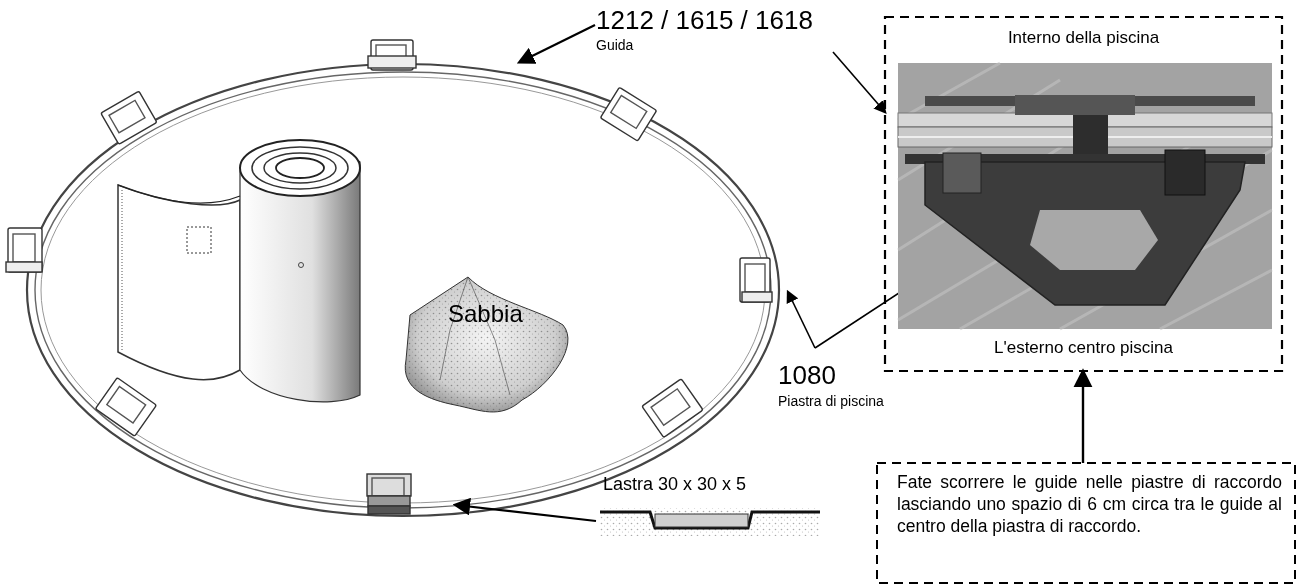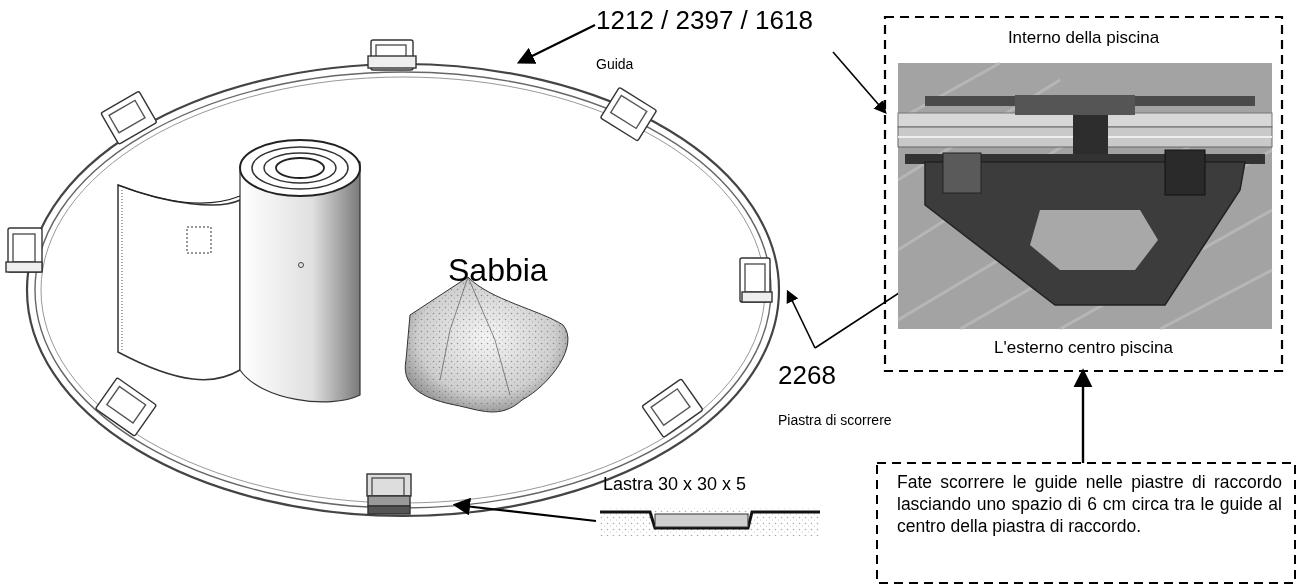--- a/index.html
+++ b/index.html
@@ -1,23 +1,23 @@
 <!DOCTYPE html>
 <html><head>
 <meta charset="utf-8">
 <style>
   html, body { margin:0; padding:0; background:#ffffff; }
   body { width:1301px; height:587px; position:relative; overflow:hidden;
          font-family:"Liberation Sans", sans-serif; color:#000; }
   .abs { position:absolute; }
   svg.layer { position:absolute; left:0; top:0; }
   .lbl-big { font-size:26px; line-height:26px; white-space:nowrap; }
-  .lbl-small { font-size:14px; line-height:16px; white-space:nowrap;margin-top:19px; }
+  .lbl-small { font-size:14px; line-height:16px; white-space:nowrap; }
   .lbl-mid { font-size:18px; line-height:20px; white-space:nowrap; }
-  .lbl-sabbia { font-size:32px; line-height:26px; white-space:nowrap; }
+  .lbl-sabbia { font-size:24px; line-height:26px; white-space:nowrap;margin-top:44px; }
   .photo-caption { font-size:17px; line-height:20px; text-align:center; white-space:nowrap; }
   .instr { font-size:17.5px; line-height:22px; text-align:justify; text-align-last:left; }
 </style>
 </head>
 <body>
 
 <svg class="layer" width="1301" height="587" viewBox="0 0 1301 587">
   <defs>
     <radialGradient id="sandGrad" cx="50%" cy="45%" r="60%">
       <stop offset="0%" stop-color="#f4f4f4"></stop>
@@ -157,26 +157,26 @@
 
     <rect x="905" y="154" width="360" height="10" fill="#333"></rect>
 
     <path d="M925,162 L1245,162 L1240,190 L1165,305 L1055,305 L925,205 Z" fill="#3c3c3c" stroke="#222" stroke-width="1.5"></path>
     <path d="M1040,210 L1140,210 L1158,240 L1135,270 L1060,270 L1030,245 Z" fill="#a8a8a8"></path>
     <rect x="943" y="153" width="38" height="40" fill="#5a5a5a" stroke="#222"></rect>
     <rect x="1165" y="150" width="40" height="45" fill="#2a2a2a" stroke="#111"></rect>
   </g>
 </svg>
 
-<div class="abs lbl-big" style="left:596px; top:7px;">1212 / 2397 / 1618</div>
+<div class="abs lbl-big" style="left:596px; top:7px;">1212 / 1615 / 1618</div>
 <div class="abs lbl-small" style="left:596px; top:37px;">Guida</div>
 
 <div class="abs lbl-sabbia" style="left:448px; top:257px;">Sabbia</div>
 
-<div class="abs lbl-big" style="left:778px; top:362px;">2268</div>
-<div class="abs lbl-small" style="left:778px; top:393px;">Piastra di scorrere</div>
+<div class="abs lbl-big" style="left:778px; top:362px;">1080</div>
+<div class="abs lbl-small" style="left:778px; top:393px;">Piastra di piscina</div>
 
 <div class="abs lbl-mid" style="left:603px; top:474px;">Lastra 30 x 30 x 5</div>
 
 <div class="abs photo-caption" style="left:885px; top:28px; width:397px;">Interno della piscina</div>
 <div class="abs photo-caption" style="left:885px; top:338px; width:397px;">L'esterno centro piscina</div>
 
 <div class="abs instr" style="left:897px; top:471px; width:385px;">Fate scorrere le guide nelle piastre di raccordo lasciando uno spazio di 6 cm circa tra le guide al centro della piastra di raccordo.</div>
 
 </body></html>

